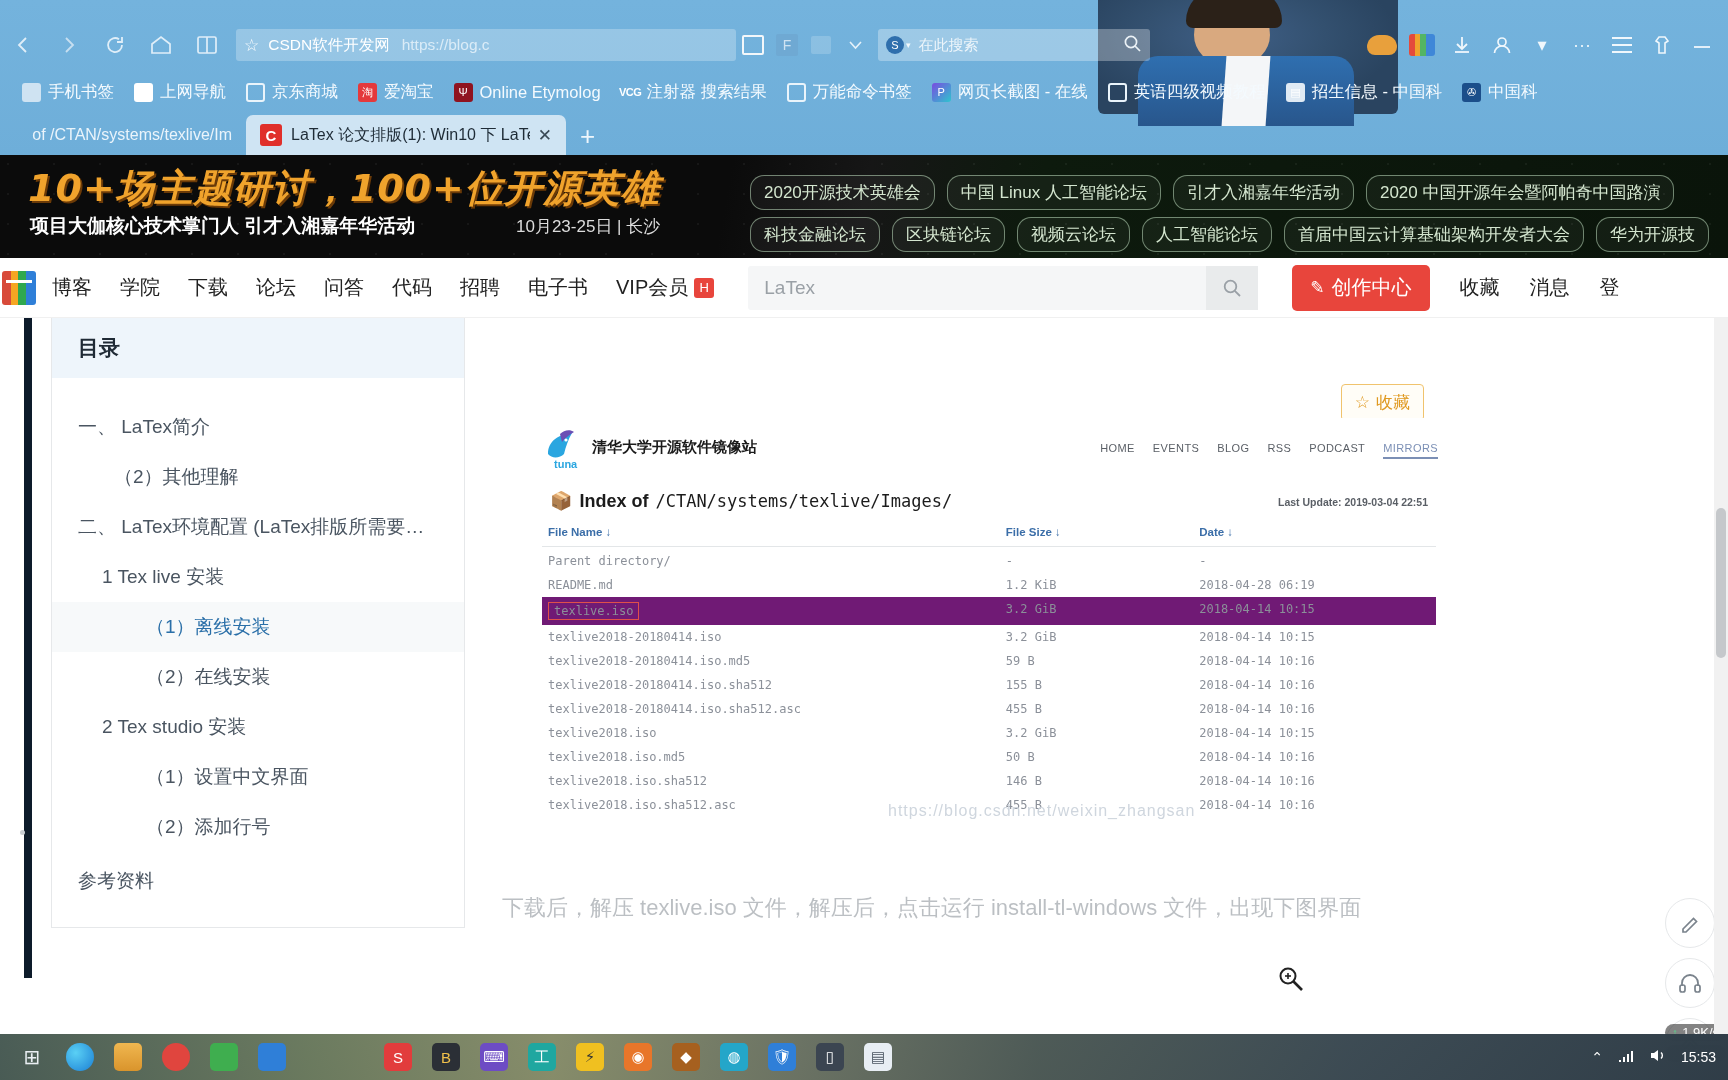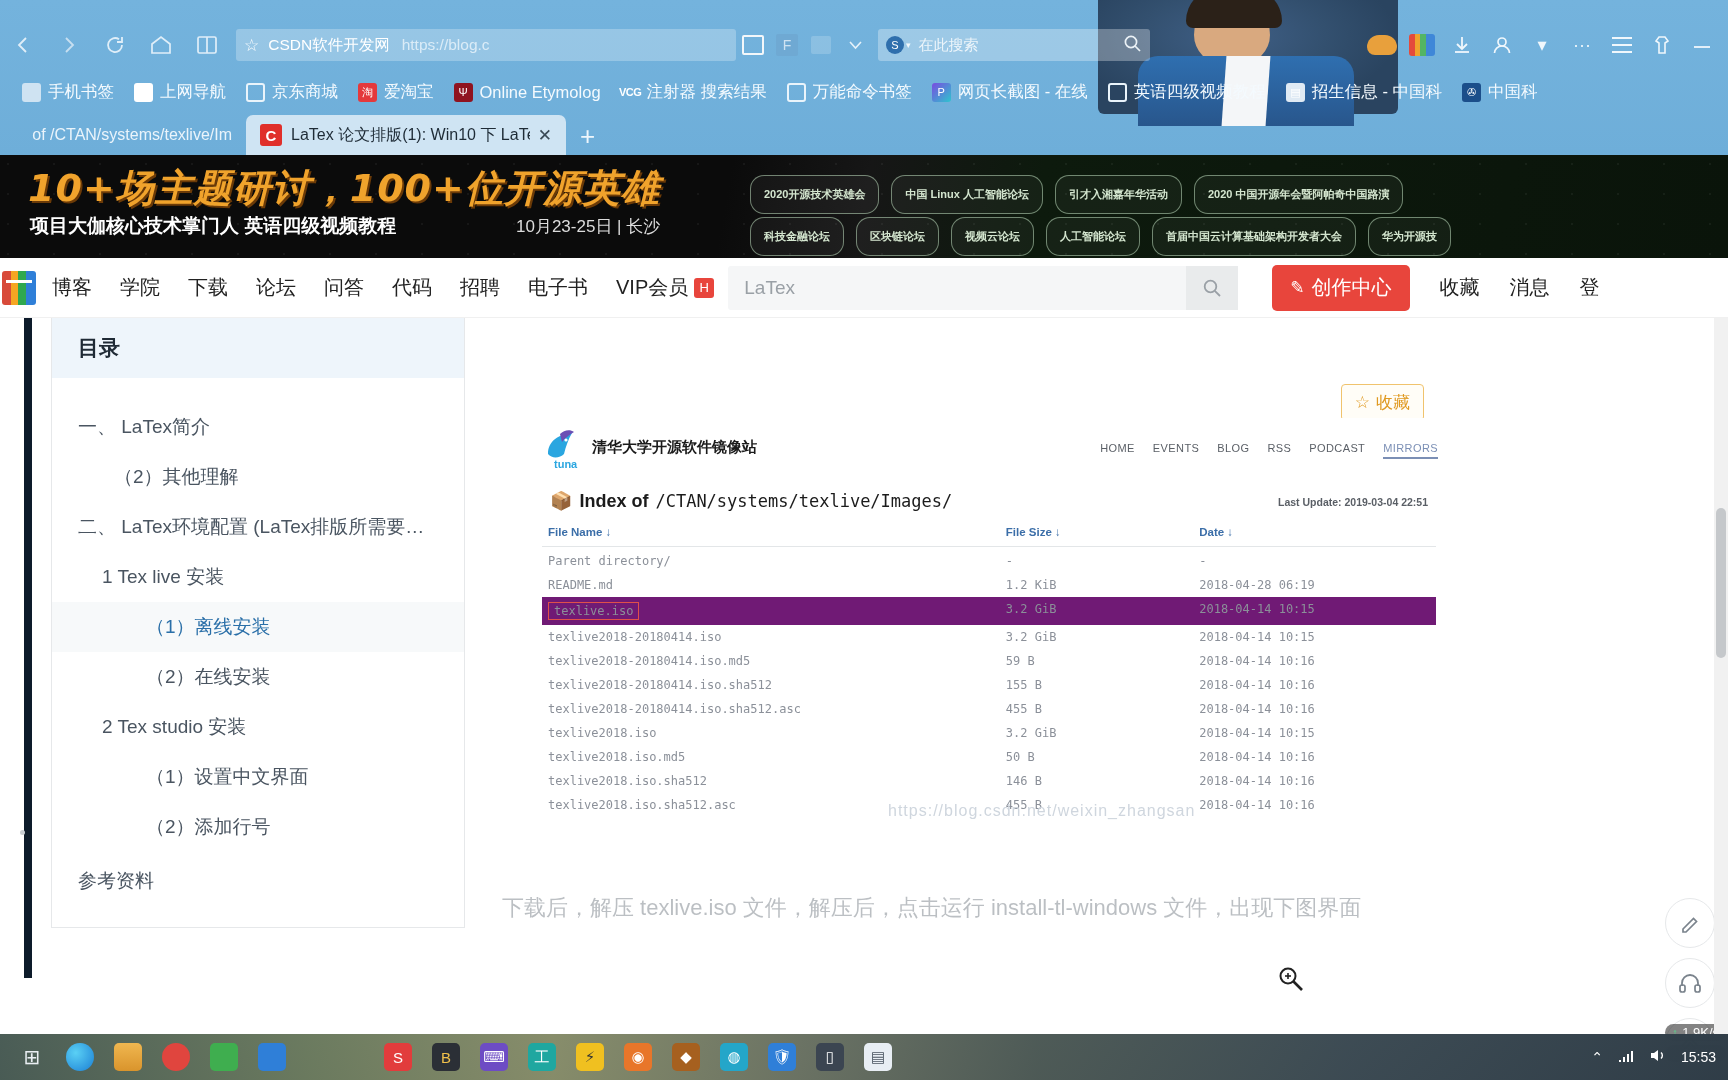--- a/index.html
+++ b/index.html
@@ -114,35 +114,35 @@
     white-space:nowrap;
   }
   .banner-sub {
     position:absolute; left:30px; top:58px; font-size:19px; font-weight:bold; color:#fff; white-space:nowrap;
   }
   .banner-date { position:absolute; left:516px; top:60px; font-size:17px; color:#dcdcdc; white-space:nowrap; }
   .pill-row { position:absolute; display:flex; gap:12px; align-items:center; }
   .pill-row.r1 { left:750px; top:20px; }
   .pill-row.r2 { left:750px; top:62px; }
   .pill {
-    border:1px solid rgba(190,220,190,.55); border-radius:14px; padding:11px 13px;
-    color:#d4e6cf; font-size:11px; white-space:nowrap; background:rgba(255,255,255,.04);font-weight:bold;
+    border:1px solid rgba(190,220,190,.55); border-radius:14px; padding:5px 13px;
+    color:#d4e6cf; font-size:17px; white-space:nowrap; background:rgba(255,255,255,.04);
   }
 
   
   .csdn-nav {
     position:absolute; left:0; top:258px; width:1728px; height:60px;
     background:#fff; display:flex; align-items:center; border-bottom:1px solid #f0f0f0;
   }
   .csdn-logo { width:34px;height:34px;margin:0 16px 0 2px;flex:none;
     background:linear-gradient(90deg,#d84a3a 0 26%,#f5a623 26% 46%,#2fa84f 46% 70%,#2f7fd8 70% 100%);
     border-radius:3px; position:relative;}
   .csdn-logo:after{content:"";position:absolute;left:4px;top:9px;right:4px;height:3px;background:#fff;}
   .csdn-nav a.nv { font-size:20px; color:#222; text-decoration:none; margin-right:28px; white-space:nowrap; }
-  .vip-wrap { display:flex; align-items:center; }
+  .vip-wrap { display:flex; align-items:center; margin-right:20px; }
   .vip-badge { width:20px;height:20px;background:#e8453c;color:#fff;font-size:13px;border-radius:3px;display:flex;align-items:center;justify-content:center;margin-left:6px;}
   .nav-search {
     width:510px; height:44px; background:#f5f6f7; border-radius:3px; display:flex; align-items:center;
     margin-left:14px;
   }
   .nav-search .val { flex:1; padding-left:16px; font-size:19px; color:#9aa0a6; }
   .nav-search .mag { width:52px; height:44px; background:#e9ebec; display:flex; align-items:center; justify-content:center; color:#9aa0a6; font-size:19px;}
   .create-btn {
     margin-left:34px; background:#e8453c; color:#fff; border-radius:5px; height:46px;
     display:flex; align-items:center; padding:0 18px; font-size:20px; white-space:nowrap;
@@ -419,21 +419,21 @@
         <span class="tfav">C</span>
         <span class="ttitle">LaTex 论文排版(1): Win10 下 LaTe</span>
         <span class="tclose">✕</span>
       </div>
       <div class="tab-new">+</div>
     </div>
   </div>
 
   <div class="csdn-banner">
     <div class="banner-head">10+场主题研讨，100+位开源英雄</div>
-    <div class="banner-sub">项目大伽核心技术掌门人  英语四级视频教程</div>
+    <div class="banner-sub">项目大伽核心技术掌门人  引才入湘嘉年华活动</div>
     <div class="banner-date">10月23-25日 | 长沙</div>
     <div class="pill-row r1">
       <span class="pill">2020开源技术英雄会</span>
       <span class="pill">中国 Linux 人工智能论坛</span>
       <span class="pill">引才入湘嘉年华活动</span>
       <span class="pill">2020 中国开源年会暨阿帕奇中国路演</span>
     </div>
     <div class="pill-row r2">
       <span class="pill">科技金融论坛</span>
       <span class="pill">区块链论坛</span>

